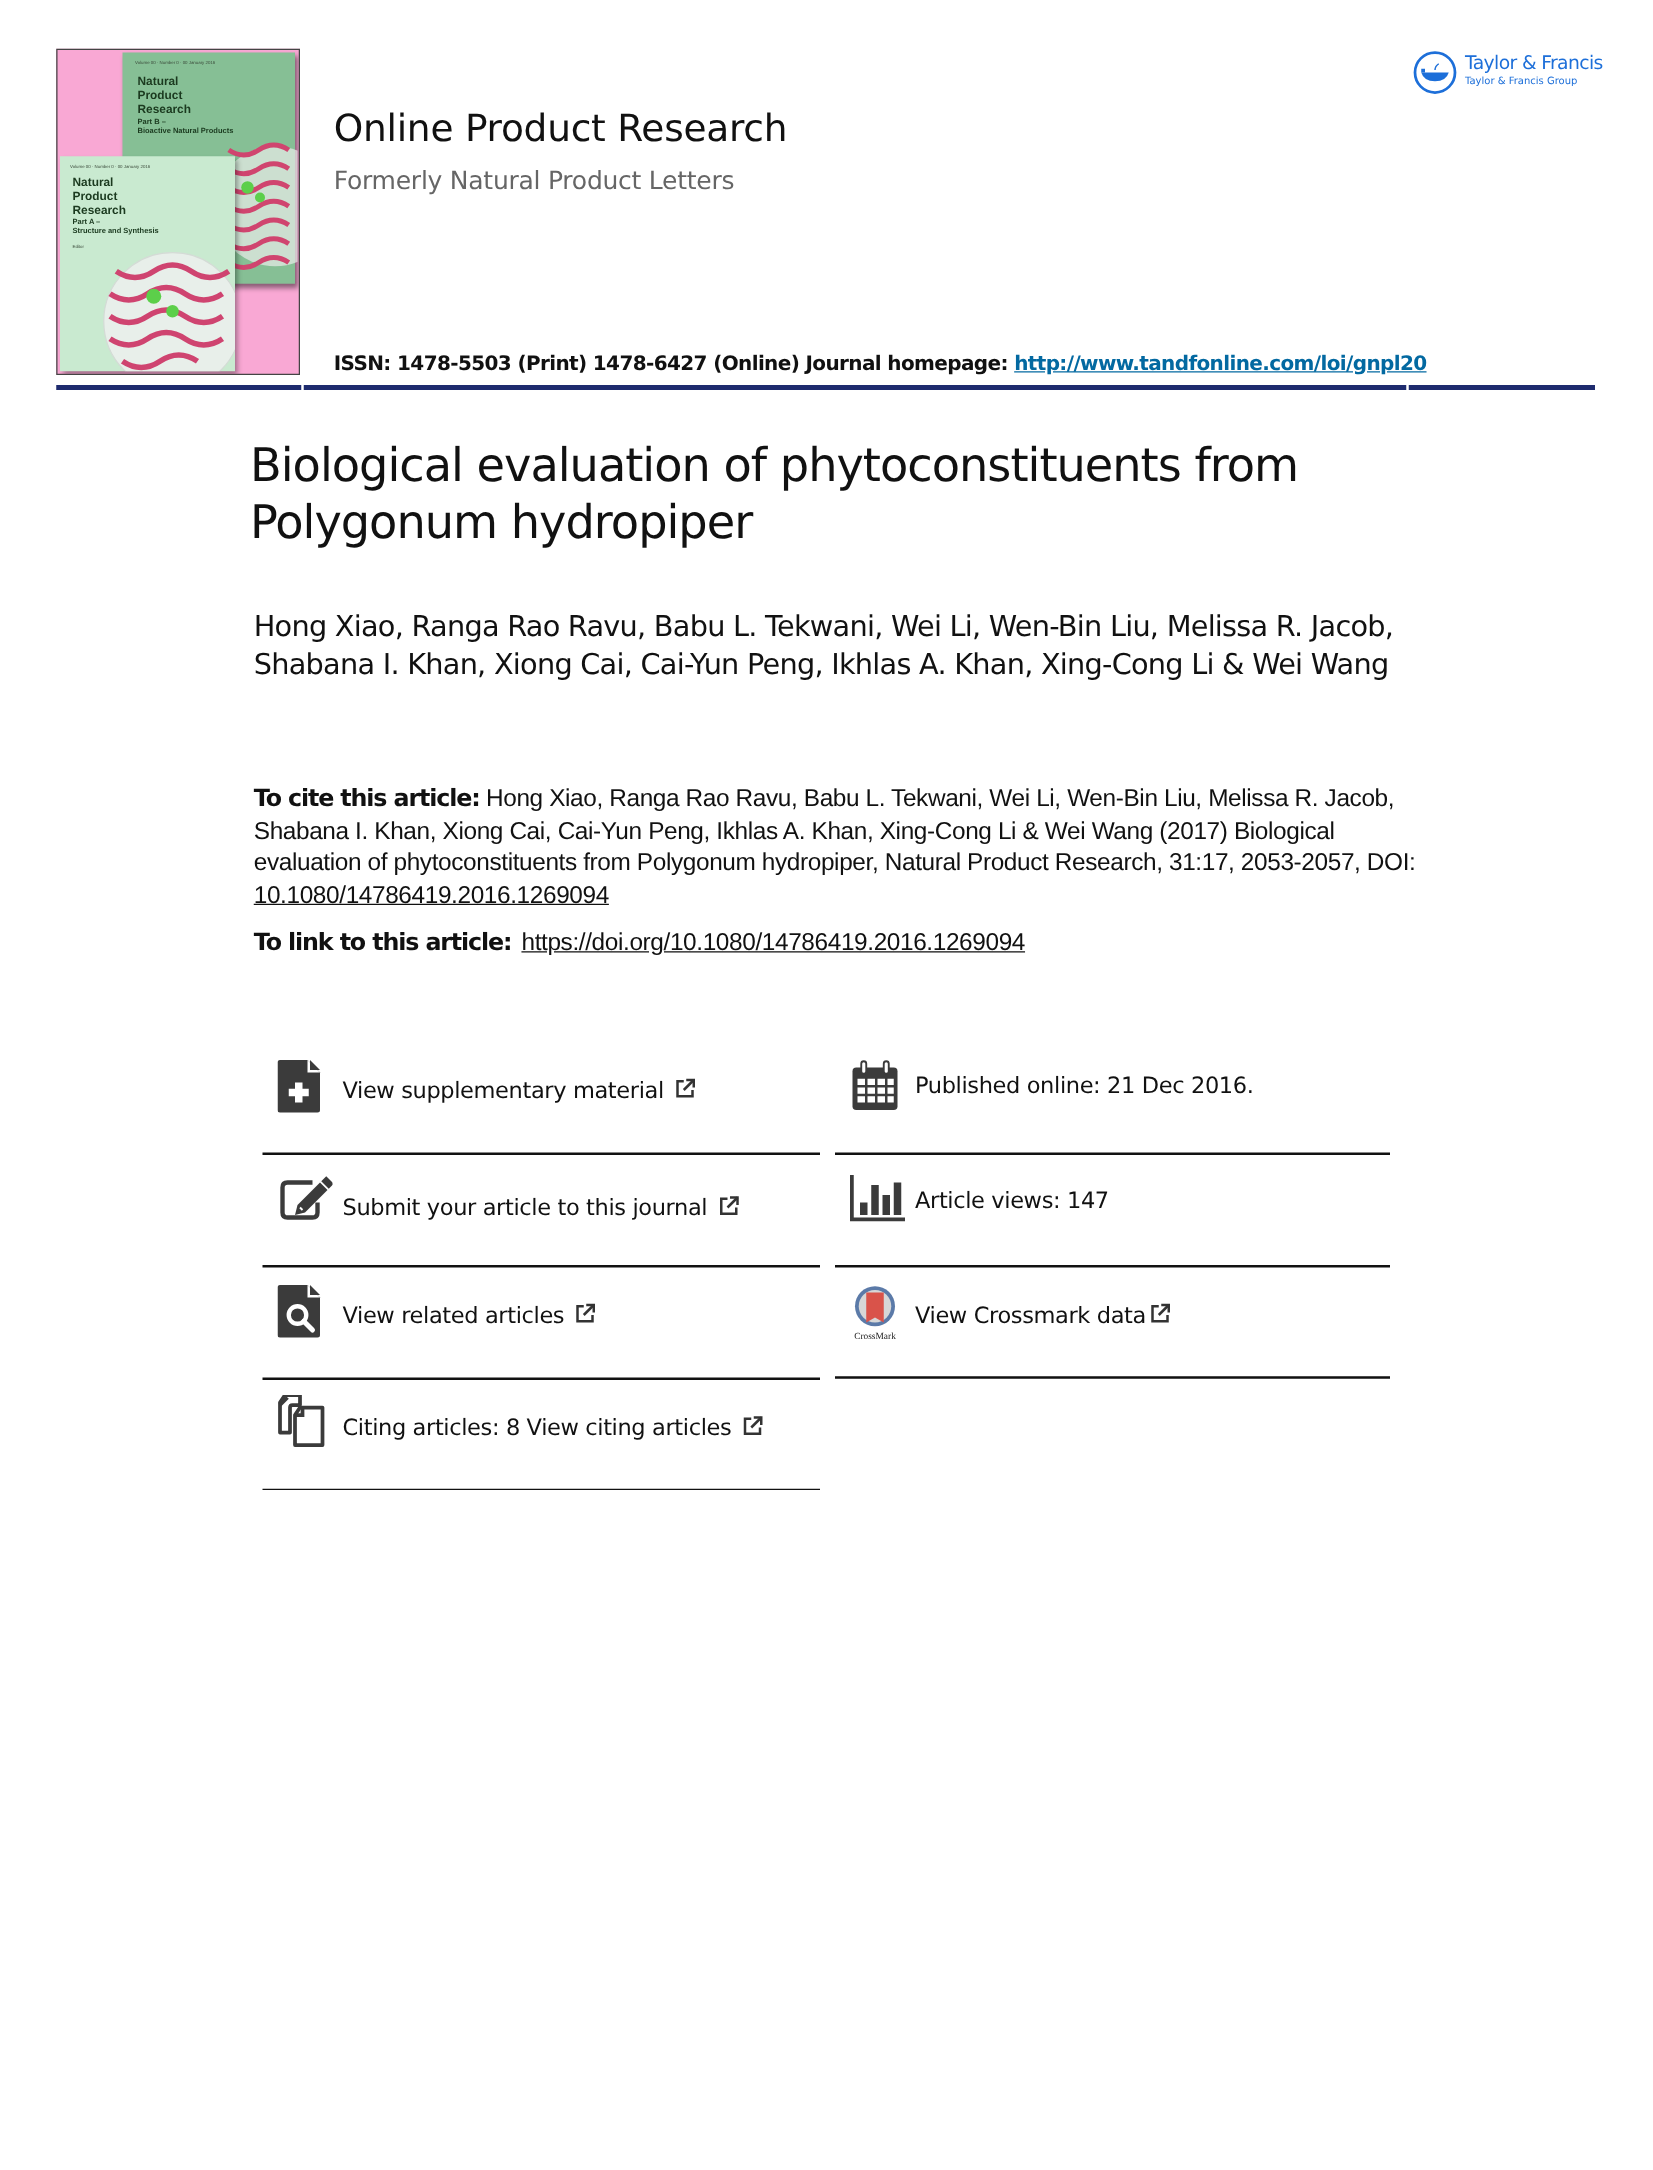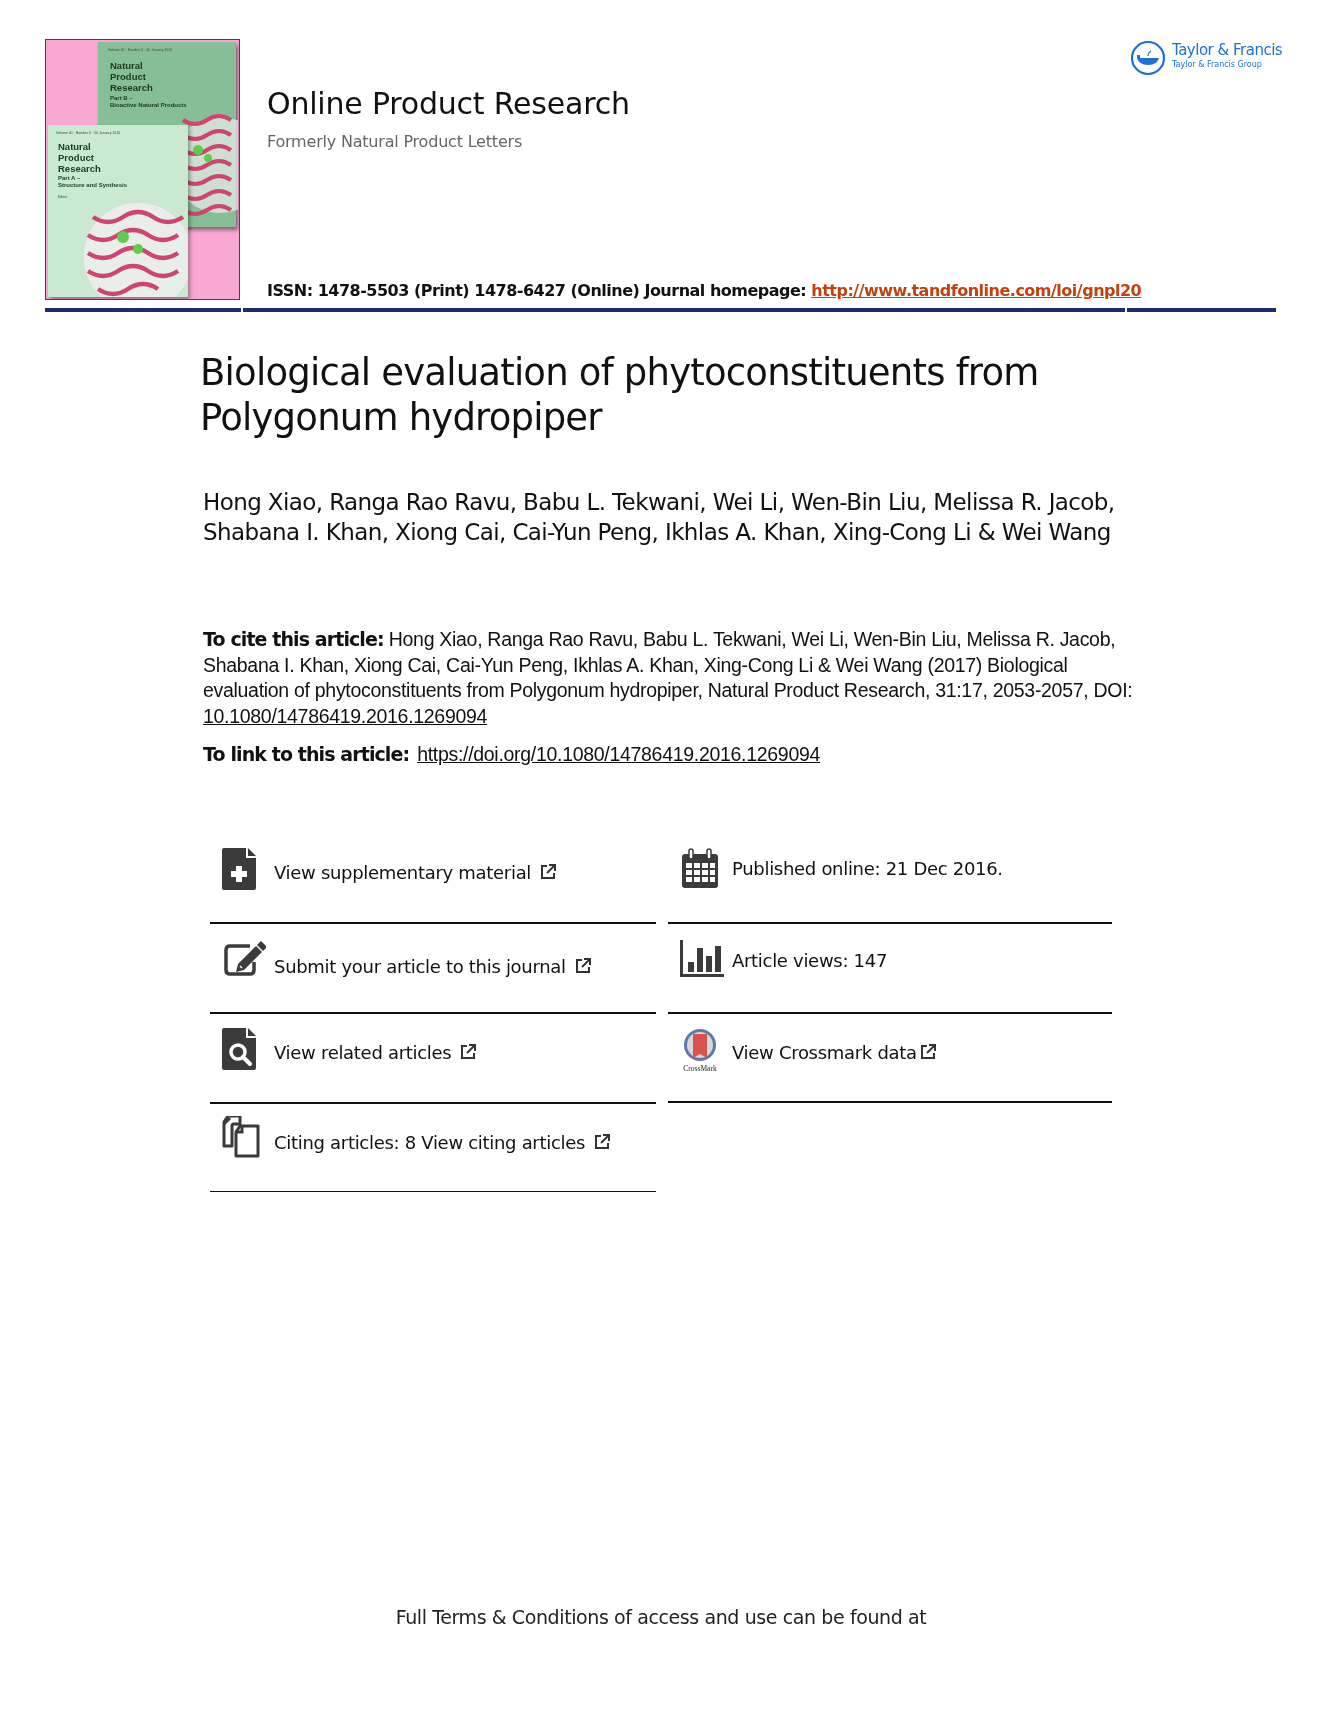--- a/index.html
+++ b/index.html
@@ -9,23 +9,23 @@
   .cover { position: absolute; left: 45px; top: 39px; width: 193px; height: 259px; border: 1px solid #444; background: #f9a8d4; overflow: hidden; }
   .cover .partB { position: absolute; left: 52px; top: 2px; width: 138px; height: 185px; background: #86bf95; box-shadow: 2px 3px 4px rgba(0,0,0,0.45); }
   .cover .partA { position: absolute; left: 2px; top: 85px; width: 140px; height: 172px; background: #c9ead0; box-shadow: 2px 3px 4px rgba(0,0,0,0.35); }
   .cover .ctitle { position: absolute; font-family: "Liberation Sans", sans-serif; font-weight: bold; font-size: 9.5px; line-height: 11px; color: #1b3a1f; }
   .cover .csub { position: absolute; font-family: "Liberation Sans", sans-serif; font-weight: bold; font-size: 6px; line-height: 7px; color: #1b3a1f; }
   .cover .tiny { position: absolute; font-family: "Liberation Sans", sans-serif; font-size: 3.5px; color: #3b4b3b; }
   .cover svg { position: absolute; }
 
   
   .journal-title { position: absolute; left: 267px; top: 86px; font-size: 30px; color: #111; font-family: "DejaVu Sans", sans-serif; letter-spacing: -0.2px; }
-  .journal-sub { position: absolute; left: 267px; top: 132px; font-size: 16px; color: #666; font-family: "DejaVu Sans", sans-serif; letter-spacing: -0.2px; }
+  .journal-sub { position: absolute; left: 267px; top: 132px; font-size: 20px; color: #666; font-family: "DejaVu Sans", sans-serif; letter-spacing: -0.2px; }
   .issn-line { position: absolute; left: 267px; top: 281px; font-size: 16px; font-weight: bold; color: #111; font-family: "DejaVu Sans", sans-serif; letter-spacing: -0.5px; white-space: nowrap; }
-  .issn-line a { color: #c2410c; text-decoration: underline; }
+  .issn-line a { color: #0369a1; text-decoration: underline; }
 
   
   .tf-logo { position: absolute; left: 1130px; top: 40px; }
   .tf-name { position: absolute; left: 1172px; top: 41px; font-size: 15px; color: #1d6fd9; font-family: "DejaVu Sans", sans-serif; letter-spacing: -0.5px; white-space: nowrap; }
   .tf-group { position: absolute; left: 1172px; top: 60px; font-size: 8px; color: #1d6fd9; font-family: "DejaVu Sans", sans-serif; white-space: nowrap; }
 
   
   .rule { position: absolute; top: 308px; height: 4px; background: #1e2b6e; }
 
   
@@ -238,14 +238,13 @@
   </svg>
   <div class="txt" style="top:14px;"><span>View Crossmark data</span><svg class="ext" style="margin-left:2px;" width="18" height="18" viewBox="0 0 18 18">
         <path d="M8 3 H3 V15 H15 V10" fill="none" stroke="#333" stroke-width="2"></path>
         <path d="M10 2 H16 V8" fill="none" stroke="#333" stroke-width="2"></path>
         <path d="M16 2 L8 10" stroke="#333" stroke-width="2"></path>
       </svg></div>
 </div>
 <div class="sep" style="left:668px;top:1101px;width:444px;"></div>
 
 <div class="footer">
-  <div>Full Terms &amp; Conditions of access and use can be found at</div>
 </div>
 
 </body></html>

